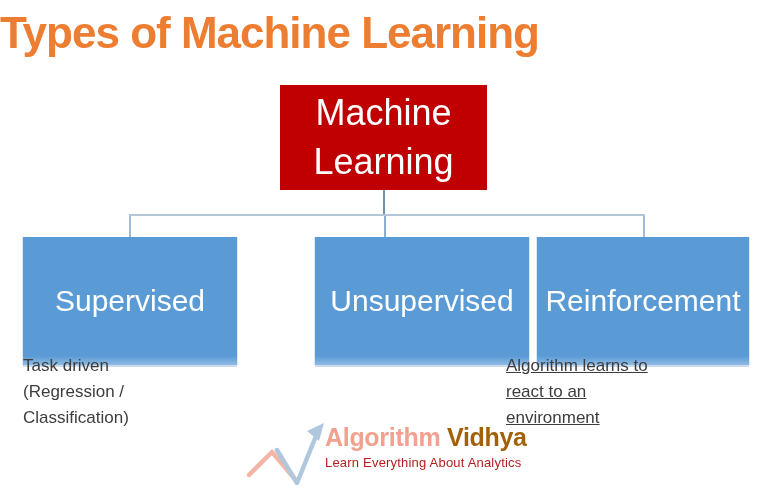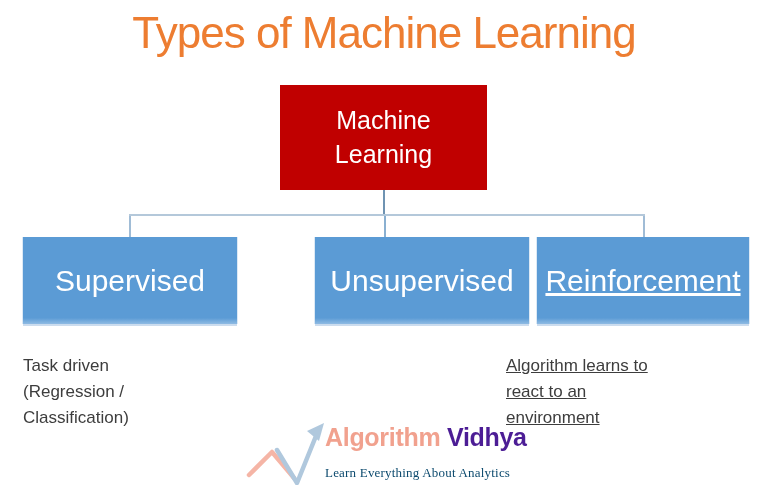--- a/index.html
+++ b/index.html
@@ -10,57 +10,56 @@
     position: relative;
     width: 768px;
     height: 488px;
     background: #ffffff;
     overflow: hidden;
   }
 
   .title {
     position: absolute;
     left: 0; right: 0; top: 4px;
-    text-align: center;
     font-size: 44px;
     line-height: 58px;
-    font-weight: 400;
+    font-weight: 700;
     letter-spacing: -1px;
     color: #ED7D31;
   }
 
   .node {
     position: absolute;
     display: flex;
     align-items: center;
     justify-content: center;
     text-align: center;
     color: #ffffff;
     font-weight: 300;
   }
 
   .root-node {
     left: 280px; top: 85px;
     width: 207px; height: 105px;
     background: #C00000;
-    font-size: 25px;
+    font-size: 36px;
     line-height: 1.35;
     padding: 4px 30px;
   }
 
   .child-node {
     top: 237px;
-    width: 214px; height: 87px;
+    width: 214px; height: 128px;
     background: linear-gradient(#5B9BD5 0%, #5B9BD5 93%, #8fbbe3 100%);
     box-shadow: 0 2px 0 0 #cbdcee, 1px 0 0 0 #dce9f5, -1px 0 0 0 #dce9f5;
     font-size: 30px;
   }
   .child-1 { left: 23px; }
   .child-2 { left: 279px; margin-left: 36px; }
-  .child-3 { left: 537px; width: 212px; text-decoration: underline; }
+  .child-3 { left: 537px; width: 212px; }
 
   .connector { position: absolute; }
   .conn-stem       { left: 383px; top: 190px; width: 2px;  height: 25px; background: #6f93b2; }
   .conn-horizontal { left: 129px; top: 214px; width: 516px; height: 2px; background: #b4c8da; }
   .conn-drop-1     { left: 129px; top: 216px; width: 2px;  height: 21px; background: #a0bcd6; }
   .conn-drop-2     { left: 384px; top: 216px; width: 2px;  height: 21px; background: #8ab0d1; }
   .conn-drop-3     { left: 643px; top: 216px; width: 2px;  height: 21px; background: #a0bcd6; }
 
   .description {
     position: absolute;
@@ -90,27 +89,26 @@
     left: 79px; top: 3px;
     white-space: nowrap;
   }
   .brand-line {
     font-size: 25px;
     font-weight: bold;
     letter-spacing: -0.3px;
     line-height: 30px;
   }
   .brand-analytics { color: #f1a18e; }
-  .brand-vidhya    { color: #4c1d95; }
+  .brand-vidhya    { color: #a16207; }
   .tagline {
-    margin-top: 13px;
+    margin-top: 3px;
     font-size: 13px;
     letter-spacing: 0.2px;
-    color: #0c4a6e;
-    font-family: Liberation Serif, serif;
+    color: #b91c1c;
   }
 </style>
 </head>
 <body>
 
 <div class="canvas">
 
   <div class="title">Types of Machine Learning</div>
 
   <div class="node root-node">

